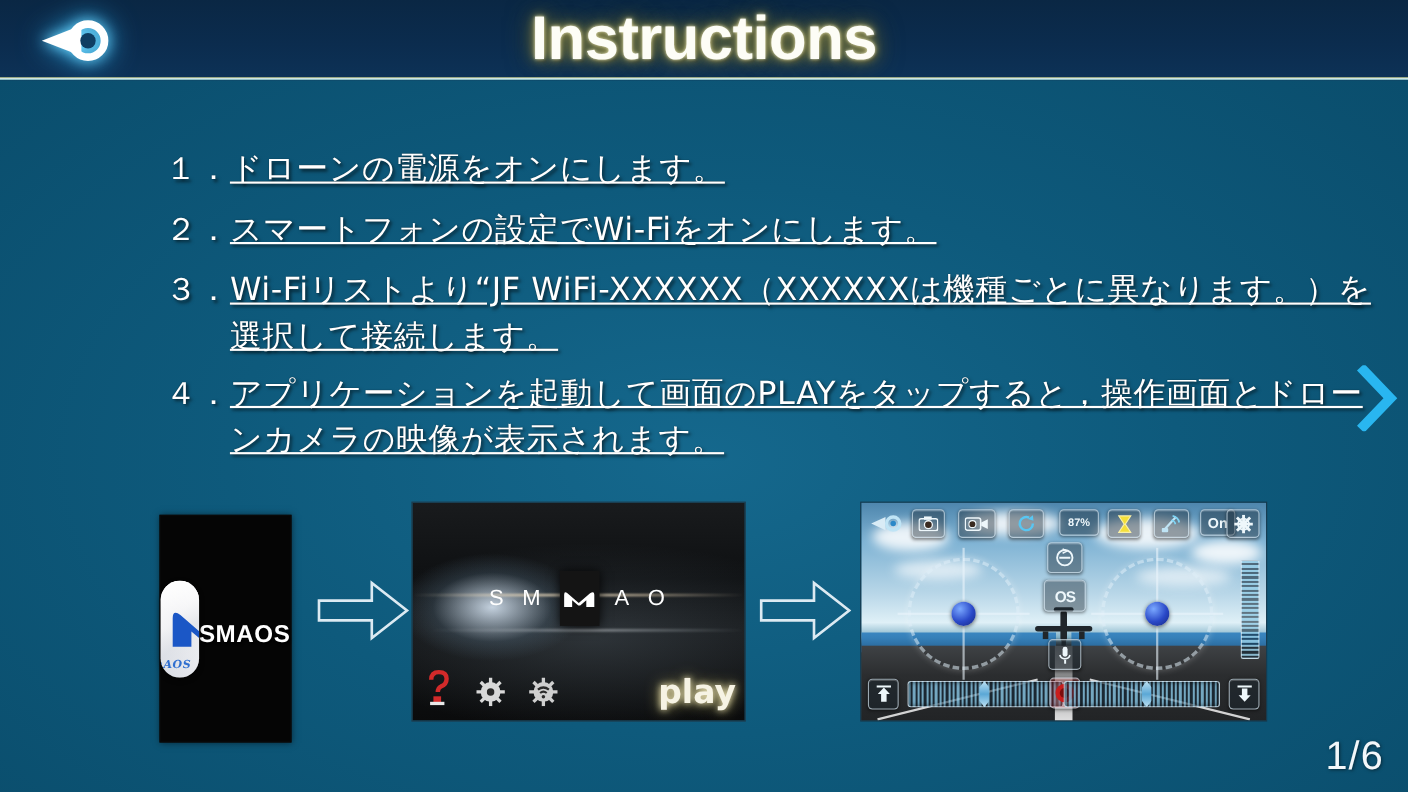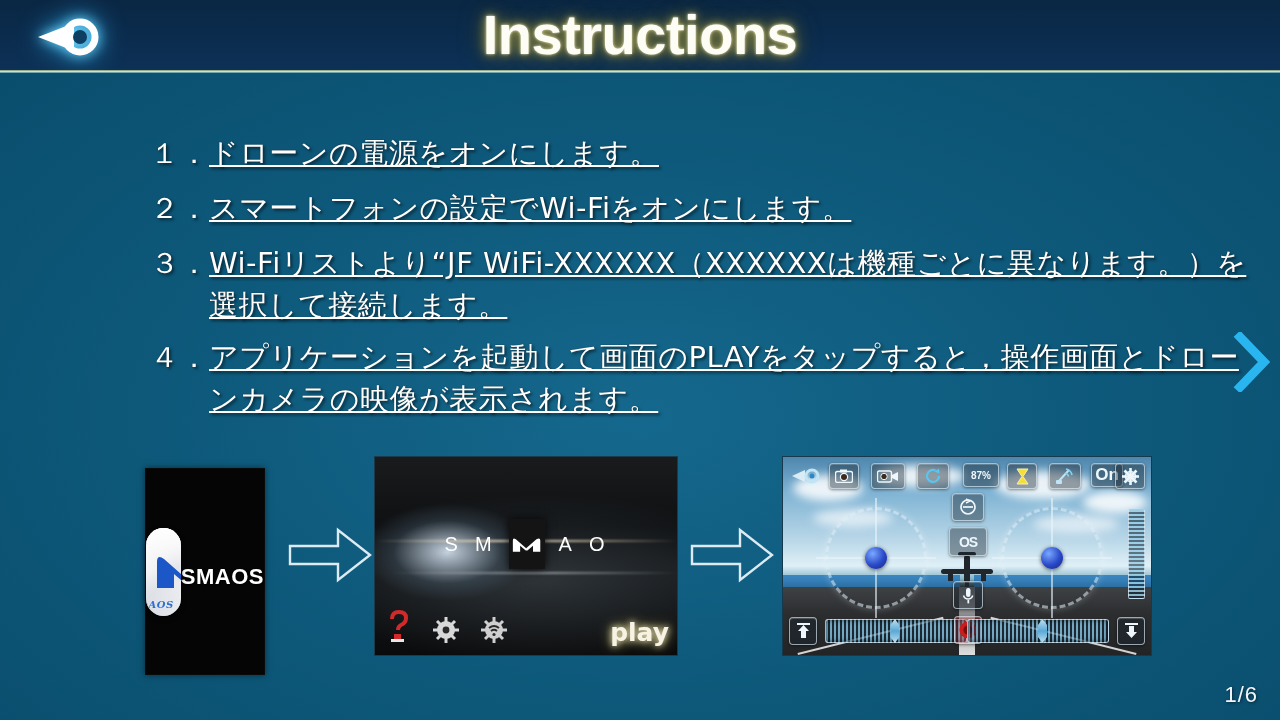--- a/index.html
+++ b/index.html
@@ -61,21 +61,21 @@
 
   
   .next-chevron{
     position:absolute;left:1232px;top:332px;width:40px;height:60px;cursor:pointer;
   }
   .next-chevron svg{display:block;}
 
   
   .page-indicator{
     position:absolute;right:22px;bottom:12px;
-    font-size:22px;color:#f2f7fa;letter-spacing:1px;
+    font-size:36px;color:#f2f7fa;letter-spacing:1px;
     text-shadow:1px 1px 3px rgba(0,0,0,.5);
   }
 
   
   .flow{position:absolute;left:0;top:448px;width:1280px;height:220px;}
 
   
   .thumb-app{
     position:absolute;left:145px;top:20px;width:118px;height:205px;
     background:#050505;border:1px solid #0a0a0a;
@@ -140,21 +140,21 @@
     width:36px;height:50px;background:#141414;
     display:flex;align-items:center;justify-content:center;
     box-shadow:0 0 9px rgba(0,0,0,.85);
   }
   .splash-bottom{
     position:absolute;left:0;bottom:6px;width:100%;height:40px;
   }
   .splash-ic{position:absolute;bottom:2px;}
   .splash-play{
     position:absolute;right:8px;bottom:2px;
-    font-size:25px;font-weight:bold;color:#f6f3e4;
+    font-size:30px;font-weight:bold;color:#f6f3e4;
     font-family:"DejaVu Sans","Liberation Sans",sans-serif;
     text-shadow:0 0 7px #fff6c8,0 0 14px #b6a95a;
   }
 
   
   .thumb-ctrl{
     position:absolute;left:782px;top:8px;width:368px;height:198px;overflow:hidden;
     border:1px solid #17394d;
     background:
       linear-gradient(180deg,#4e86ad 0%,#7fb3d4 18%,#b9d7e8 42%,#dff0f7 55%,#7fb0c6 62%,#2a2c2e 66%,#3b3d3f 80%,#2a2b2d 100%);
@@ -410,21 +410,21 @@
         </svg>
       </span>
       <span class="ctrl-icon" style="left:266px;top:6px;width:30px;height:24px;">
         <svg width="18" height="16" viewBox="0 0 18 16" aria-hidden="true">
           <path d="M2 14 L13 2" stroke="#bfe4f5" stroke-width="2"></path>
           <path d="M10 1 q5 1 6 6" fill="none" stroke="#7fd4f5" stroke-width="1.6"></path>
           <path d="M9 5 q3 .6 3.6 3.6" fill="none" stroke="#7fd4f5" stroke-width="1.4"></path>
           <rect x="0" y="12" width="6" height="4" rx="1" fill="#bfe4f5"></rect>
         </svg>
       </span>
-      <span class="ctrl-icon" style="left:308px;top:6px;width:30px;height:22px;font-size:17px;">On</span>
+      <span class="ctrl-icon" style="left:308px;top:6px;width:30px;height:22px;font-size:13px;">On</span>
       <span class="ctrl-icon" style="left:334px;top:6px;left:auto;right:6px;width:28px;height:24px;">
         <svg width="17" height="17" viewBox="0 0 17 17" aria-hidden="true">
           <g stroke="#eef7fb" stroke-width="2.6">
             <line x1="8.5" y1="0" x2="8.5" y2="17"></line>
               <line x1="0" y1="8.5" x2="17" y2="8.5"></line>
             <line x1="2.5" y1="2.5" x2="14.5" y2="14.5"></line>
               <line x1="14.5" y1="2.5" x2="2.5" y2="14.5"></line>
           </g>
           <circle cx="8.5" cy="8.5" r="5" fill="none" stroke="#eef7fb" stroke-width="1.6"></circle>
           <circle cx="8.5" cy="8.5" r="2" fill="#eef7fb"></circle>

